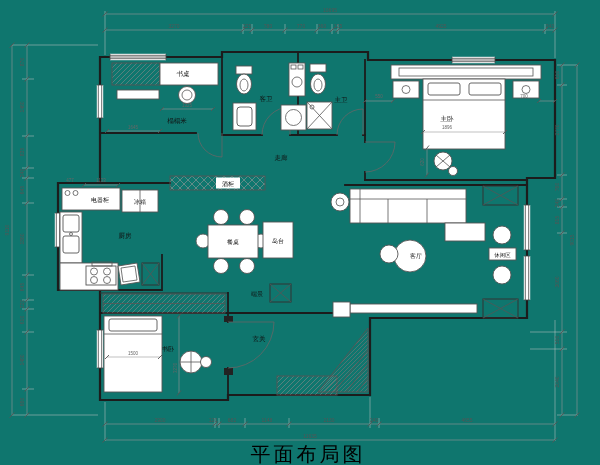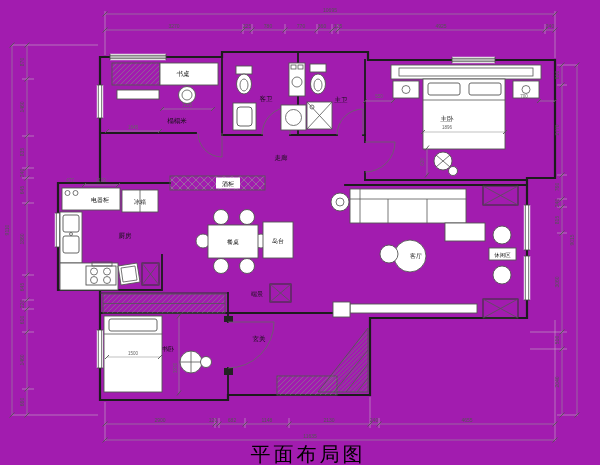--- a/index.html
+++ b/index.html
@@ -1,16 +1,16 @@
 <!DOCTYPE html>
 <html><head>
 <meta charset="utf-8">
 <style>
   html,body{margin:0;padding:0;background:#ffffff;}
-  .page{width:600px;height:465px;background:#a21caf;position:relative;overflow:hidden;}
+  .page{width:600px;height:465px;background:#0f766e;position:relative;overflow:hidden;}
   svg{display:block;}
   text{font-family:"Liberation Sans",sans-serif;fill:#333;}
   .room-label{font-size:6.5px;fill:#111;}
   .room-label-sm{font-size:6px;fill:#111;}
   .dim{font-size:5px;fill:#555;}
   .dim-sm{font-size:4.5px;fill:#666;}
   .title-text{font-family:"DejaVu Serif","Liberation Serif",serif;font-size:20px;fill:#000;letter-spacing:3px;}
   .wall{stroke:#1c1c1c;stroke-width:2.2;fill:none;stroke-linecap:square;}
   .wall-in{stroke:#1c1c1c;stroke-width:1.8;fill:none;stroke-linecap:square;}
   .wall-thin{stroke:#333;stroke-width:1;fill:none;}

